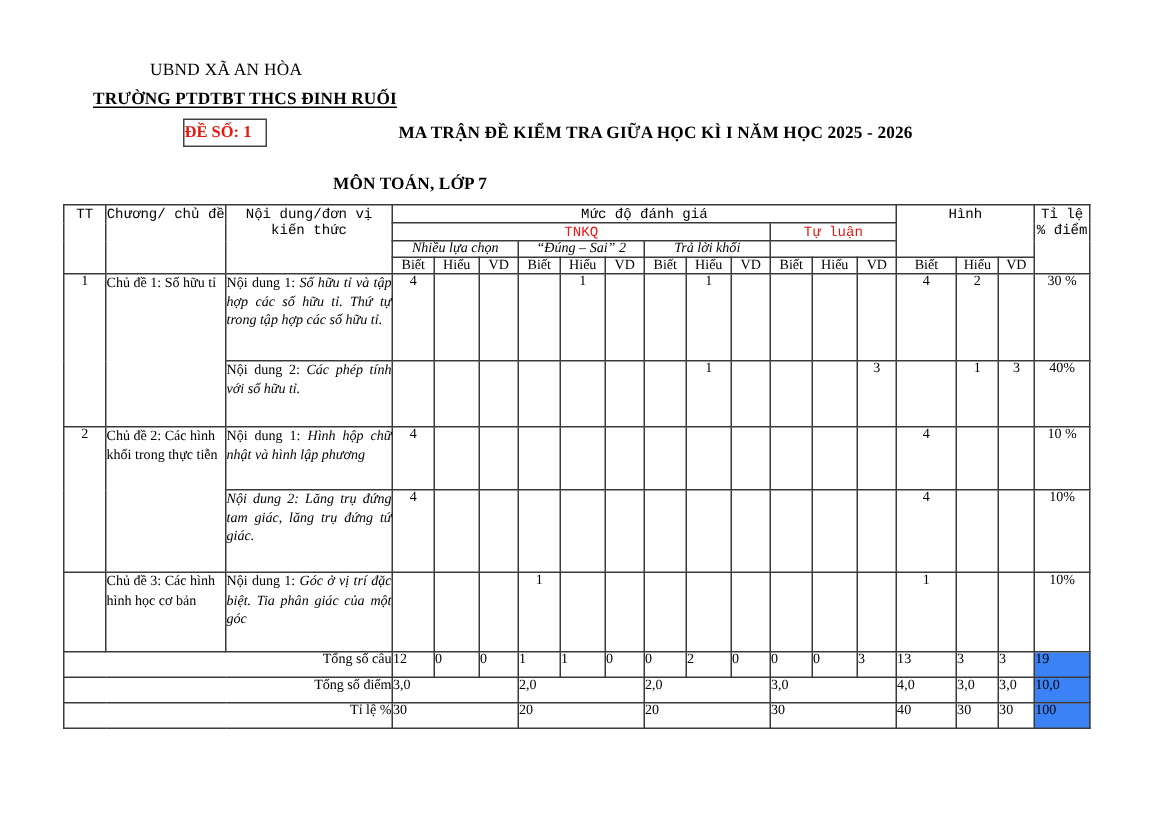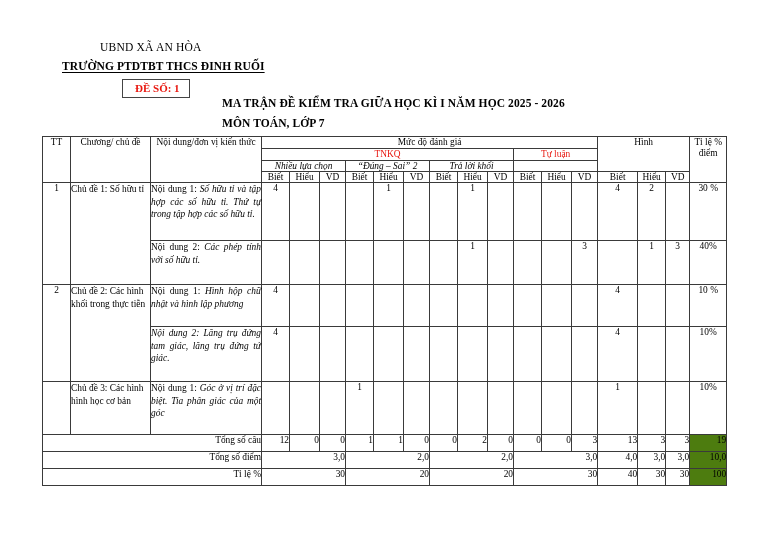--- a/index.html
+++ b/index.html
@@ -9,49 +9,49 @@
     -webkit-font-smoothing:antialiased;
   }
   .page{position:relative;width:768px;height:543px;box-sizing:border-box;}
 
   
   .hdr{position:absolute;left:0;top:0;width:768px;}
   .org{position:absolute;left:100px;top:41px;font-size:11.5px;letter-spacing:.2px;}
   .school{position:absolute;left:62px;top:60px;font-size:11.5px;font-weight:bold;
           text-decoration:underline;text-underline-offset:2px;letter-spacing:.1px;}
   .debox{position:absolute;left:122px;top:79px;border:1px solid #444;
-         padding:2px 9px 3px 12px;font-size:11px;font-weight:bold;color:#e8170f;}
-  .title1{position:absolute;left:222px;top:97px;width:430px;text-align:left;
+         padding:2px 9px 3px 0;font-size:11px;font-weight:bold;color:#e8170f;}
+  .title1{position:absolute;left:222px;top:83px;width:430px;text-align:center;
           font-size:11.5px;font-weight:bold;letter-spacing:.1px;}
   .title2{position:absolute;left:222px;top:117px;width:430px;text-align:left;
           font-size:11.5px;font-weight:bold;letter-spacing:.1px;}
 
   
   .matrix{position:absolute;left:42px;top:136px;border-collapse:collapse;
           table-layout:fixed;width:684px;}
   .matrix td,.matrix th{
     border:1px solid #3a3a3a;padding:0;font-weight:normal;
     font-size:9.4px;vertical-align:top;
   }
   .red{color:#e8170f;font-weight:bold;}
   .hcell{text-align:center;vertical-align:middle;font-weight:bold;font-size:9.6px;
-         line-height:1.18;padding:2px 1px;}
+         line-height:1.18;padding:2px 1px;font-family:Liberation Mono, monospace;}
   .hsub{text-align:center;vertical-align:middle;font-style:italic;font-size:9.3px;
         padding:2px 2px;}
   .lvl{text-align:center;vertical-align:middle;font-weight:bold;font-size:9.2px;
        padding:2px 0;}
   .chap{font-weight:bold;font-size:9.6px;line-height:1.32;padding:4px 3px 4px 5px;margin-top:21px;}
   .cont{font-size:9.5px;line-height:1.33;padding:4px 4px 4px 5px;text-align:justify;}
   .cont i{font-style:italic;}
   .num{text-align:center;vertical-align:top;padding-top:5px;font-size:9.6px;}
   .ttc{text-align:center;vertical-align:top;padding-top:5px;font-size:9.6px;}
   .sumlbl{text-align:right;font-weight:bold;font-size:9.8px;padding:2px 6px 2px 0;
           vertical-align:middle;}
-  .sumcell{text-align:right;vertical-align:middle;font-size:9.6px;padding:2px 0;}
-  .shade{background:#4d7c0f;}
+  .sumcell{text-align:left;vertical-align:middle;font-size:9.6px;padding:2px 0;}
+  .shade{background:#3b82f6;}
   .pct{text-align:center;vertical-align:top;padding-top:5px;font-size:9.5px;}
 </style>
 </head>
 <body>
 
 <div class="page">
 
   <div class="hdr">
     <div class="org">UBND XÃ AN HÒA</div>
     <div class="school">TRƯỜNG PTDTBT THCS ĐINH RUỐI</div>

